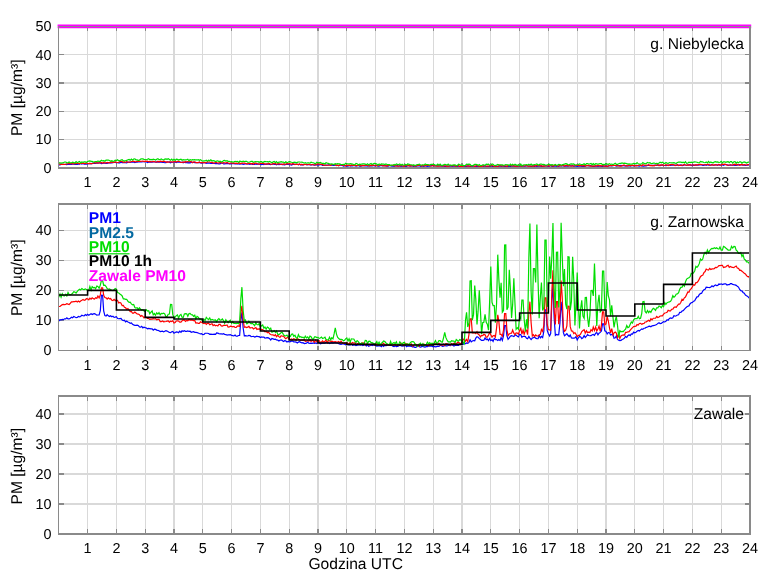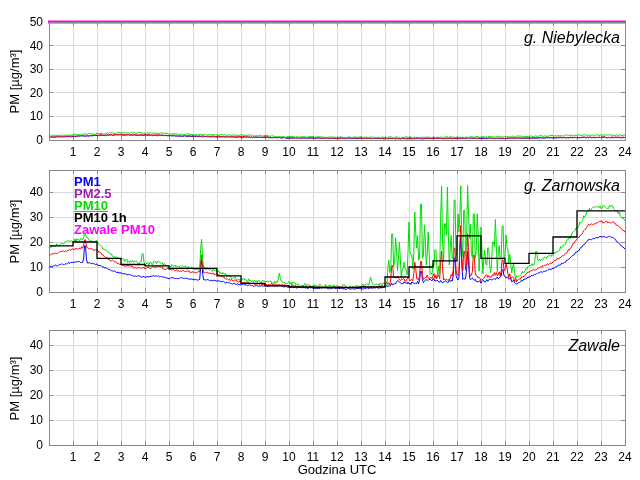--- a/index.html
+++ b/index.html
@@ -1,23 +1,23 @@
 <!DOCTYPE html>
 <html><head>
 <meta charset="utf-8">
 <style>
   html,body{margin:0;padding:0;background:#ffffff;}
   .fig{position:relative;width:640px;height:480px;background:#ffffff;
        font-family:"Liberation Sans",sans-serif;color:#000;overflow:hidden;}
   .fig svg{position:absolute;left:0;top:0;}
   .ttl{position:absolute;font-size:13px;text-align:center;width:160px;}
-  .xaxis{position:absolute;font-size:13px;text-align:center;width:160px;}
+  .xaxis{position:absolute;font-size:13px;text-align:left;width:160px;}
   .yaxis{position:absolute;font-size:13px;width:140px;text-align:center;
          transform:rotate(-90deg);}
-  .stn{position:absolute;font-size:16px;font-style:italic;}
+  .stn{position:absolute;font-size:13px;}
   .leg{position:absolute;font-size:13px;font-weight:bold;line-height:12px;}
   .ytick{position:absolute;font-size:12px;width:32px;text-align:right;}
   .xtick{position:absolute;font-size:12px;width:24px;text-align:center;}
 </style>
 </head>
 <body>
 
 <div class="fig">
   <svg id="chart-svg" width="640" height="480">
       <line x1="73" y1="22" x2="73" y2="140" stroke="#d9d9d9" stroke-width="1" shape-rendering="crispEdges"></line>
@@ -379,18 +379,18 @@
       <div class="xtick" style="left: 469px; top: 450px;">18</div>
       <div class="xtick" style="left: 493px; top: 450px;">19</div>
       <div class="xtick" style="left: 517px; top: 450px;">20</div>
       <div class="xtick" style="left: 541px; top: 450px;">21</div>
       <div class="xtick" style="left: 565px; top: 450px;">22</div>
       <div class="xtick" style="left: 589px; top: 450px;">23</div>
       <div class="xtick" style="left: 613px; top: 450px;">24</div>
       <div class="stn" style="right: 20px; top: 337px;">Zawale</div>
       <div class="yaxis" style="left: -56px; top: 380.5px;">PM [µg/m³]</div>
       <div class="leg" style="left: 74px; top: 176px; color: rgb(0, 0, 255);">PM1</div>
-      <div class="leg" style="left: 74px; top: 188px; color: #a21caf;">PM2.5</div>
+      <div class="leg" style="left: 74px; top: 188px; color: #0369a1;">PM2.5</div>
       <div class="leg" style="left: 74px; top: 200px; color: rgb(0, 221, 0); text-decoration: underline;">PM10</div>
       <div class="leg" style="left: 74px; top: 212px; color: rgb(0, 0, 0);">PM10 1h</div>
       <div class="leg" style="left: 74px; top: 224px; color: rgb(255, 0, 255);">Zawale PM10</div>
     </div>
 </div>
 
 </body></html>

